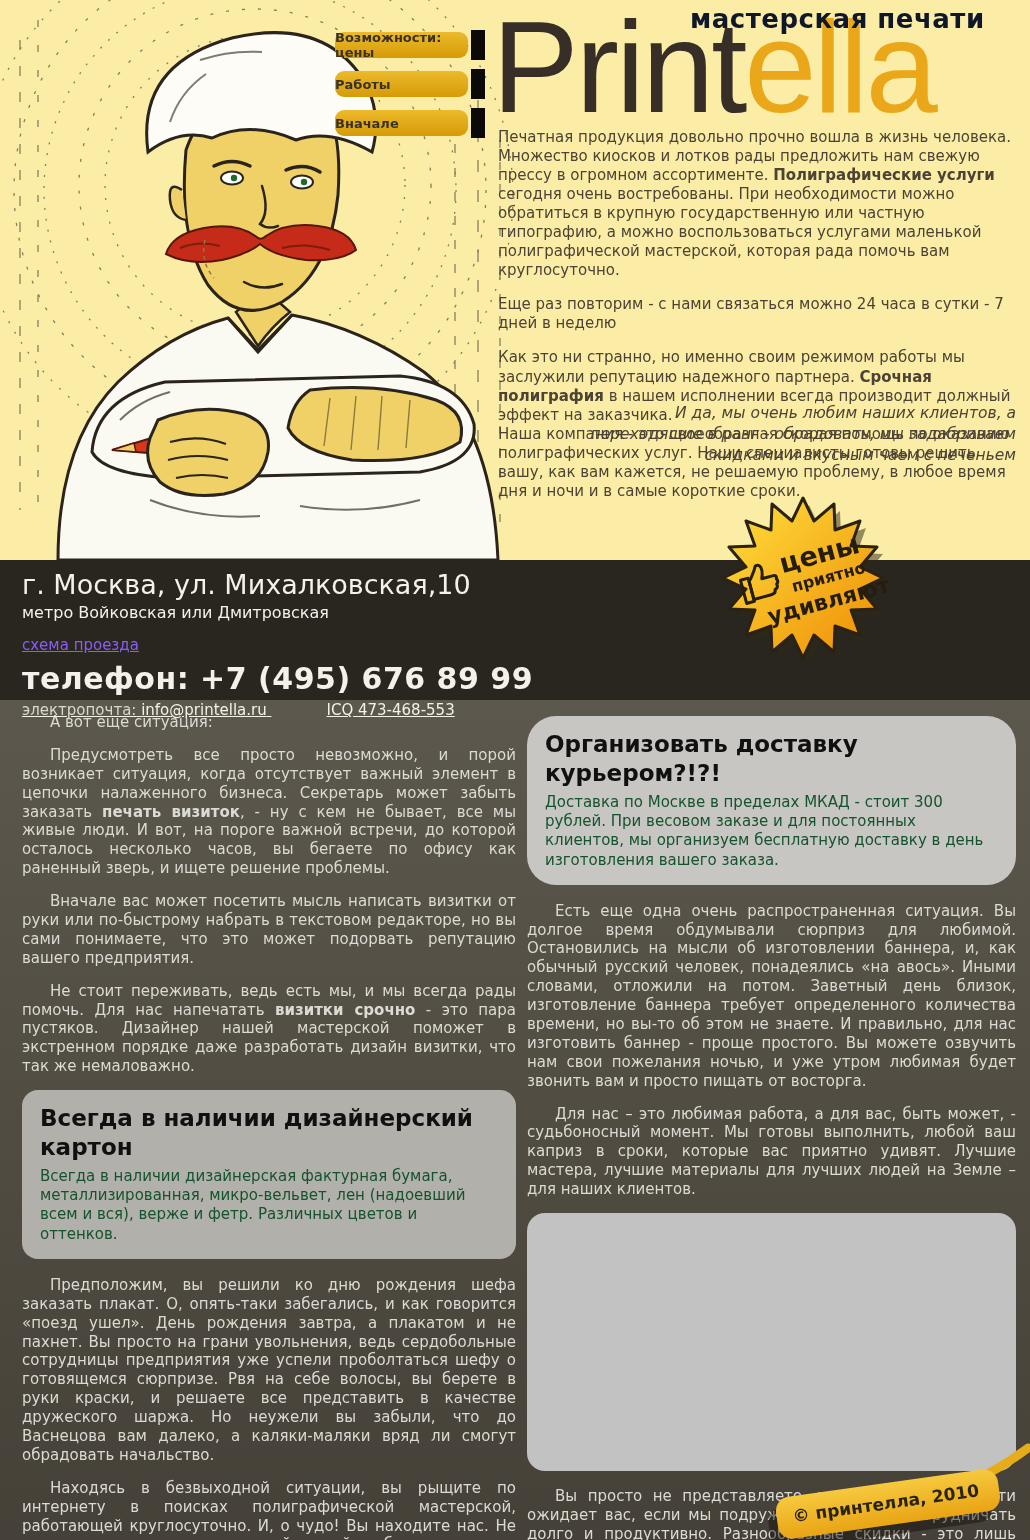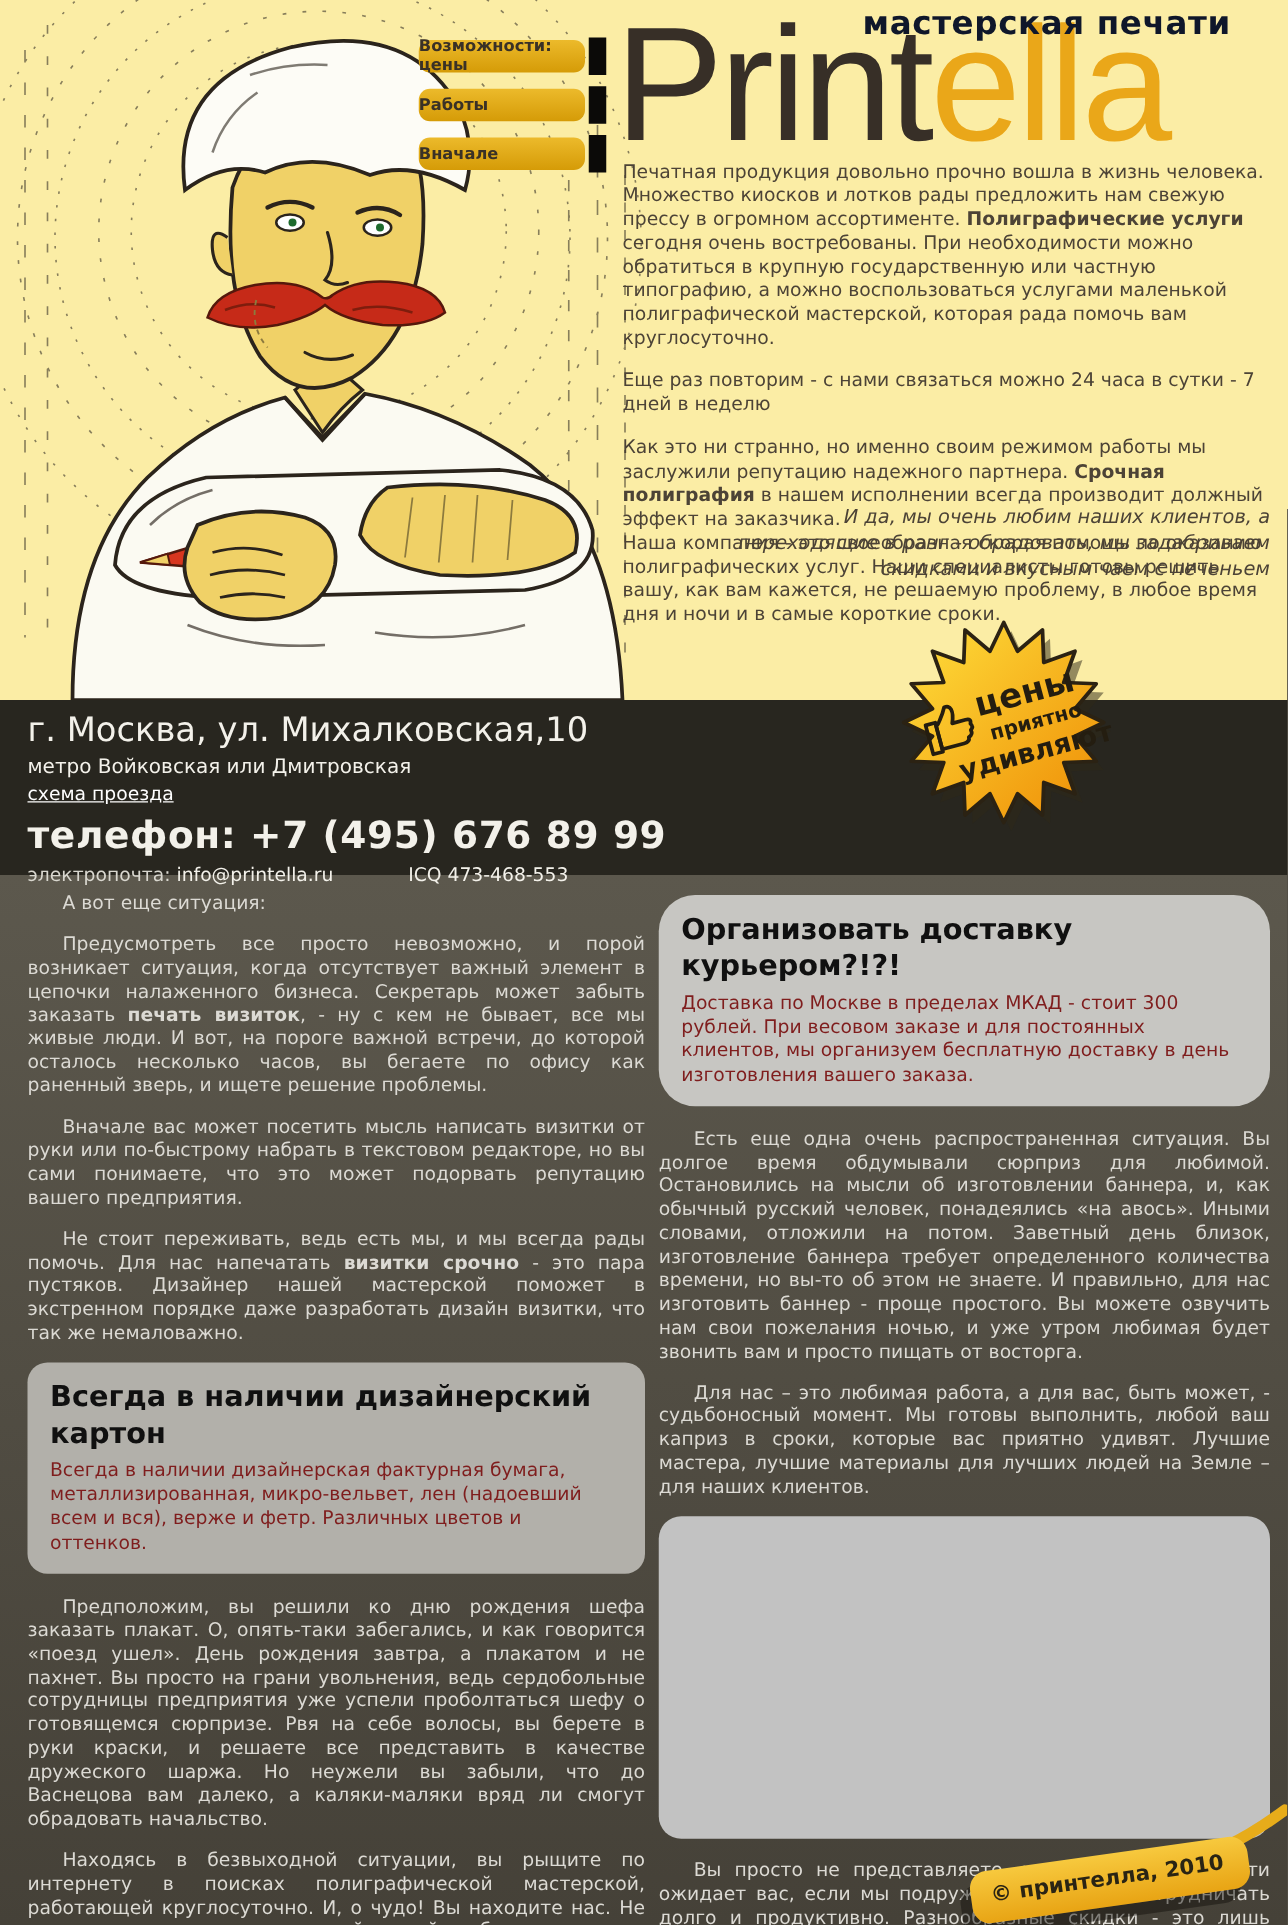--- a/index.html
+++ b/index.html
@@ -26,39 +26,39 @@
                color:#4c4336; font-size:15px; line-height:1.27; }
   .hero-text p { margin:0 0 15px; }
   .hero-text p.tight { margin-bottom:0; }
   .quote { position:absolute; right:14px; top:403px; width:430px; z-index:2; text-align:right;
            font-style:italic; font-size:15.5px; line-height:1.35; color:#4c4336; }
   
   .contact { position:absolute; top:560px; left:0; width:1030px; height:140px; background:#28261f;
              color:#f3f1ea; padding:9px 0 0 22px; z-index:2; }
   .addr { font-size:27px; }
   .metro { font-size:16px; margin-top:3px; }
-  .maplink { display:inline-block; font-size:15px; margin-top:4px; color:#ffffff; text-decoration:underline; cursor:pointer; }
+  .maplink { display:inline-block; font-size:15px; margin-top:14px; color:#8b5cf6; text-decoration:underline; cursor:pointer; }
   .phone { font-size:30px; font-weight:bold; margin-top:7px; letter-spacing:.5px; }
-  .emailrow { font-size:15px; margin-top:5px; }
+  .emailrow { font-size:15px; margin-top:5px;text-decoration:underline; }
   .emailrow .lbl { color:#d9d7cf; }
   .emailrow .icq { margin-left:55px; }
   
   .badge-svg { position:absolute; left:703px; top:487px; z-index:6; }
   
   .main { position:absolute; top:700px; left:0; width:1030px; height:840px;
           background:linear-gradient(#5c584d,#454138); color:#dcdad4; font-size:15px; line-height:1.26;padding-left:38px; }
   .col { position:absolute; top:13px; }
   .col-left  { left:22px;  width:494px; }
   .col-right { left:527px; width:489px; }
   .col p { margin:0 0 14px; text-align:justify; text-indent:28px; }
   .graybox { border-radius:16px; padding:12px 18px 15px; margin:3px 0 17px; color:#1d1d1d; }
   .graybox.dark  { background:#b2b0aa; }
   .graybox.light { background:#c7c6c2;border-radius:29px; }
   .graybox h2 { margin:2px 0 5px; font-size:23px; color:#101010; }
-  .graybox p  { margin:0; text-indent:0; text-align:left; font-size:15px; color:#7f1d1d; line-height:1.28; }
+  .graybox p  { margin:0; text-indent:0; text-align:left; font-size:15px; color:#14532d; line-height:1.28; }
   .imgbox { background:#c2c2c2; border-radius:18px; height:258px; margin:4px 0 16px; }
   
   .cord-svg { position:absolute; right:0; bottom:42px; z-index:2; }
   .copytag { position:absolute; right:30px; bottom:15px; z-index:3; transform:rotate(-8deg);
              background:linear-gradient(#f7c93e,#e8a414); border-radius:14px; padding:10px 20px 11px 16px;
              font-size:17px; font-weight:bold; color:#2a2414; white-space:nowrap;
              box-shadow:-9px 10px 0 rgba(15,13,9,.45); }
 </style>
 </head>
 <body>

